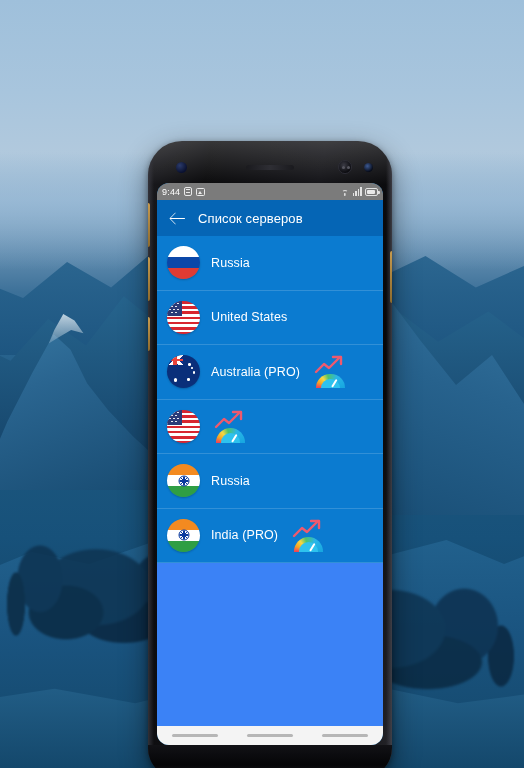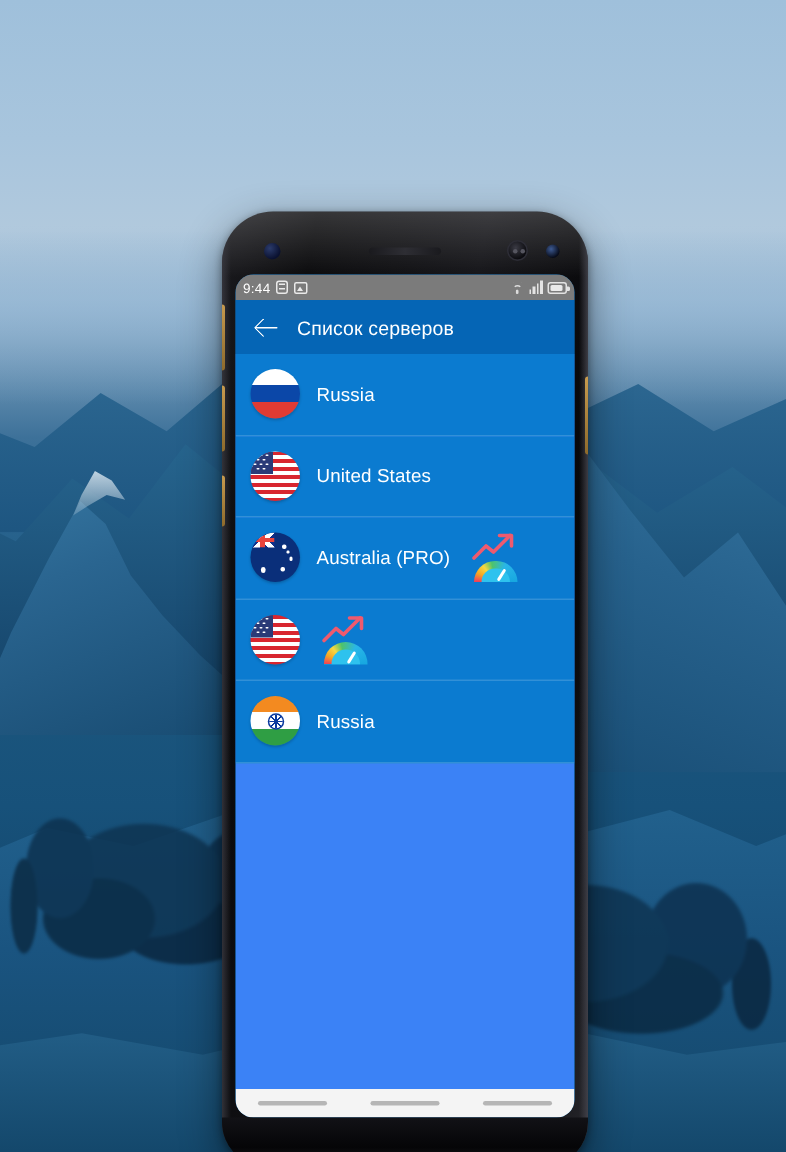--- a/index.html
+++ b/index.html
@@ -646,20 +646,35 @@
           </div>
         </div>
 
         <div class="server-row">
           <div class="flag flag-in">
             <div class="in-chakra"></div>
           </div>
           <div class="row-label">Russia</div>
         </div>
 
+        <div class="server-row">
+          <div class="flag flag-in">
+            <div class="in-chakra"></div>
+          </div>
+          <div class="row-label">India (PRO)</div>
+          <div class="pro-icon">
+            <svg class="arrow" viewBox="0 0 36 20">
+              <polyline points="3,17 11,9 16,13 27,2" fill="none" stroke="#ef5a6e" stroke-width="2.4" stroke-linecap="round" stroke-linejoin="round"></polyline>
+              <polyline points="20,2 28,2 28,9" fill="none" stroke="#ef5a6e" stroke-width="2.4" stroke-linecap="round" stroke-linejoin="round"></polyline>
+            </svg>
+            <div class="gauge">
+                <div class="gauge-needle"></div>
+              </div>
+          </div>
+        </div>
 
 
       </div>
 
       <div class="navbar">
         <div class="nav-pill"></div>
         <div class="nav-pill"></div>
         <div class="nav-pill"></div>
       </div>
 

